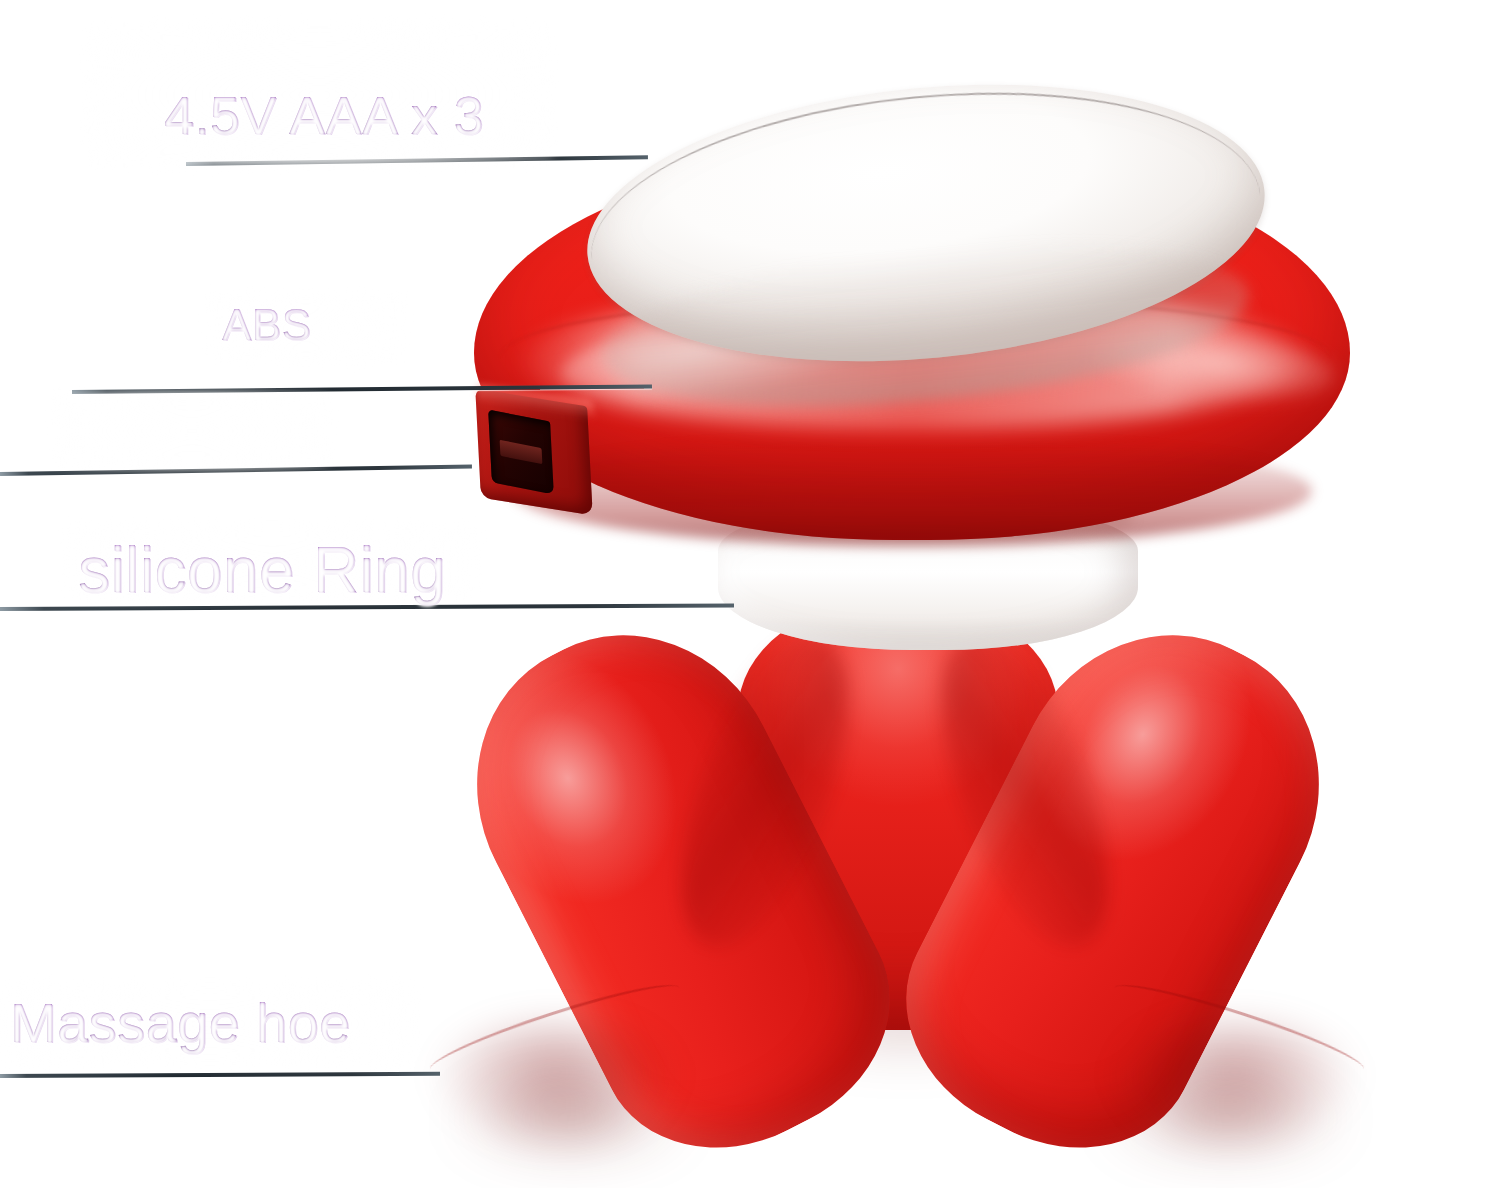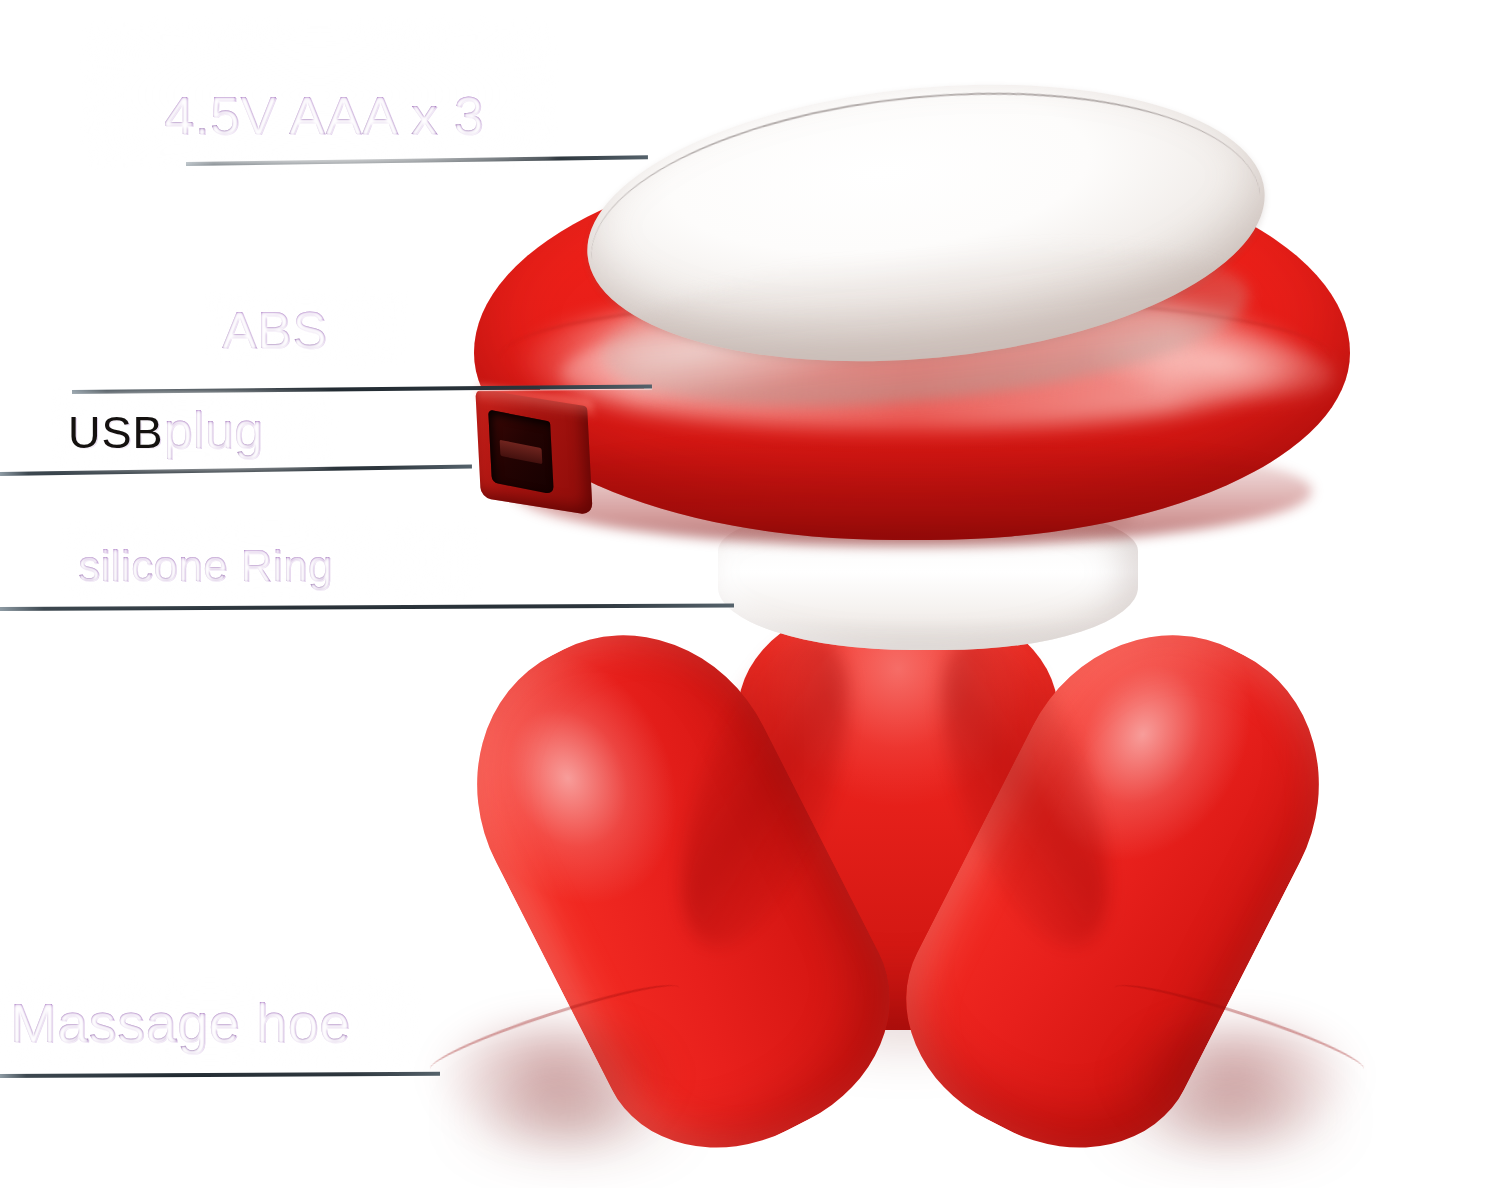--- a/index.html
+++ b/index.html
@@ -196,28 +196,28 @@
     -webkit-background-clip:text;background-clip:text;color:transparent;
   }
   .lbl-bg{
     position:absolute;
     background:radial-gradient(ellipse at 50% 50%, rgba(255,255,255,.96) 0%, rgba(255,255,255,.85) 60%, rgba(255,255,255,0) 100%);
     filter:blur(5px);
     border-radius:14px;
   }
 
   #label-batteries{left:104px;top:36px;font-size:54px;line-height:64px;text-align:center;width:440px;margin-top:47px;}
-  #label-abs{left:222px;top:300px;font-size:52px;}
+  #label-abs{left:222px;top:300px;font-size:44px;}
   #label-usb{left:68px;top:400px;font-size:52px;}
   #label-usb .kblack{
     color:#14110f;
     background:none;-webkit-background-clip:border-box;background-clip:border-box;
     font-size:45px;letter-spacing:1px;
   }
-  #label-silicone{left:78px;top:533px;font-size:44px;margin-top:8px;}
+  #label-silicone{left:78px;top:533px;font-size:64px;}
   #label-massage{left:10px;top:990px;font-size:56px;}
 
   
   #halo-batteries{left:84px;top:22px;width:470px;height:146px;}
   #halo-abs{left:206px;top:292px;width:200px;height:72px;}
   #halo-usb{left:52px;top:392px;width:280px;height:78px;}
   #halo-silicone{left:62px;top:524px;width:420px;height:76px;}
   #halo-massage{left:0px;top:982px;width:420px;height:84px;}
 
   
@@ -286,23 +286,20 @@
   <div class="lbl-bg" id="halo-massage"></div>
 
   <div class="lbl" id="label-batteries">
     <span class="pg">4.5V AAA x 3</span><br>
   </div>
 
   <div class="lbl" id="label-abs">
     <span class="pg">ABS</span>
   </div>
 
-  <div class="lbl" id="label-usb">
-    <span class="kblack">USB</span><span class="pg">plug</span>
-  </div>
 
   <div class="lbl" id="label-silicone">
     <span class="pg">silicone Ring</span>
   </div>
 
   <div class="lbl" id="label-massage">
     <span class="pg">Massage hoe</span>
   </div>
 
 </div>

